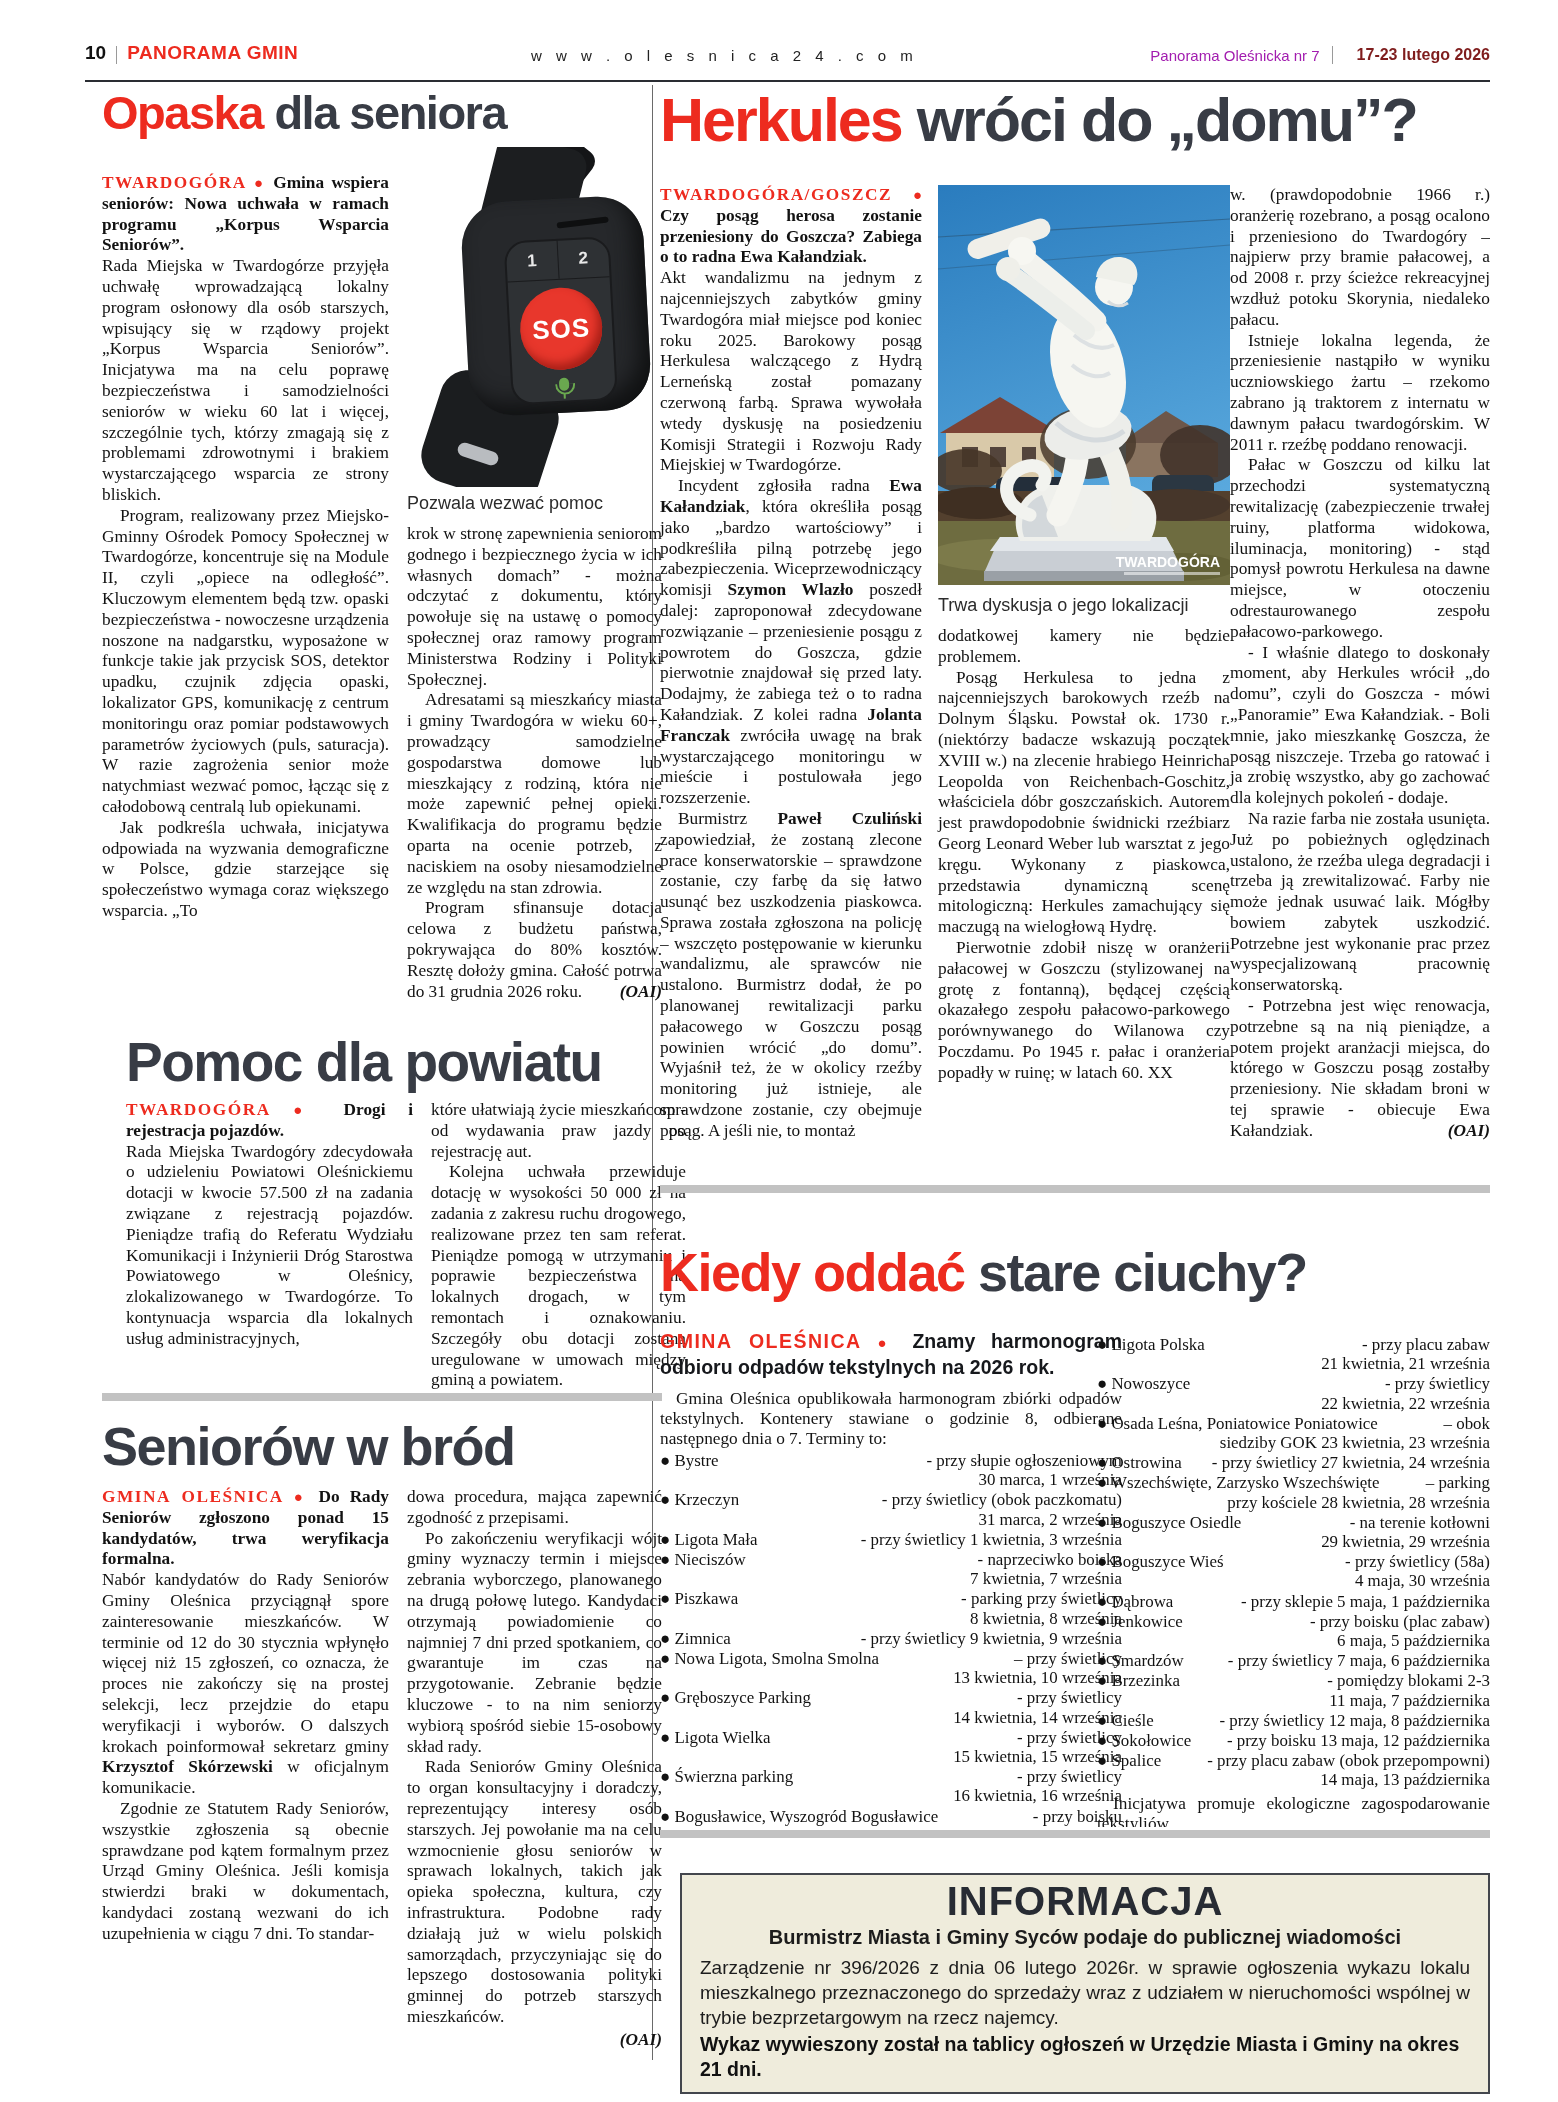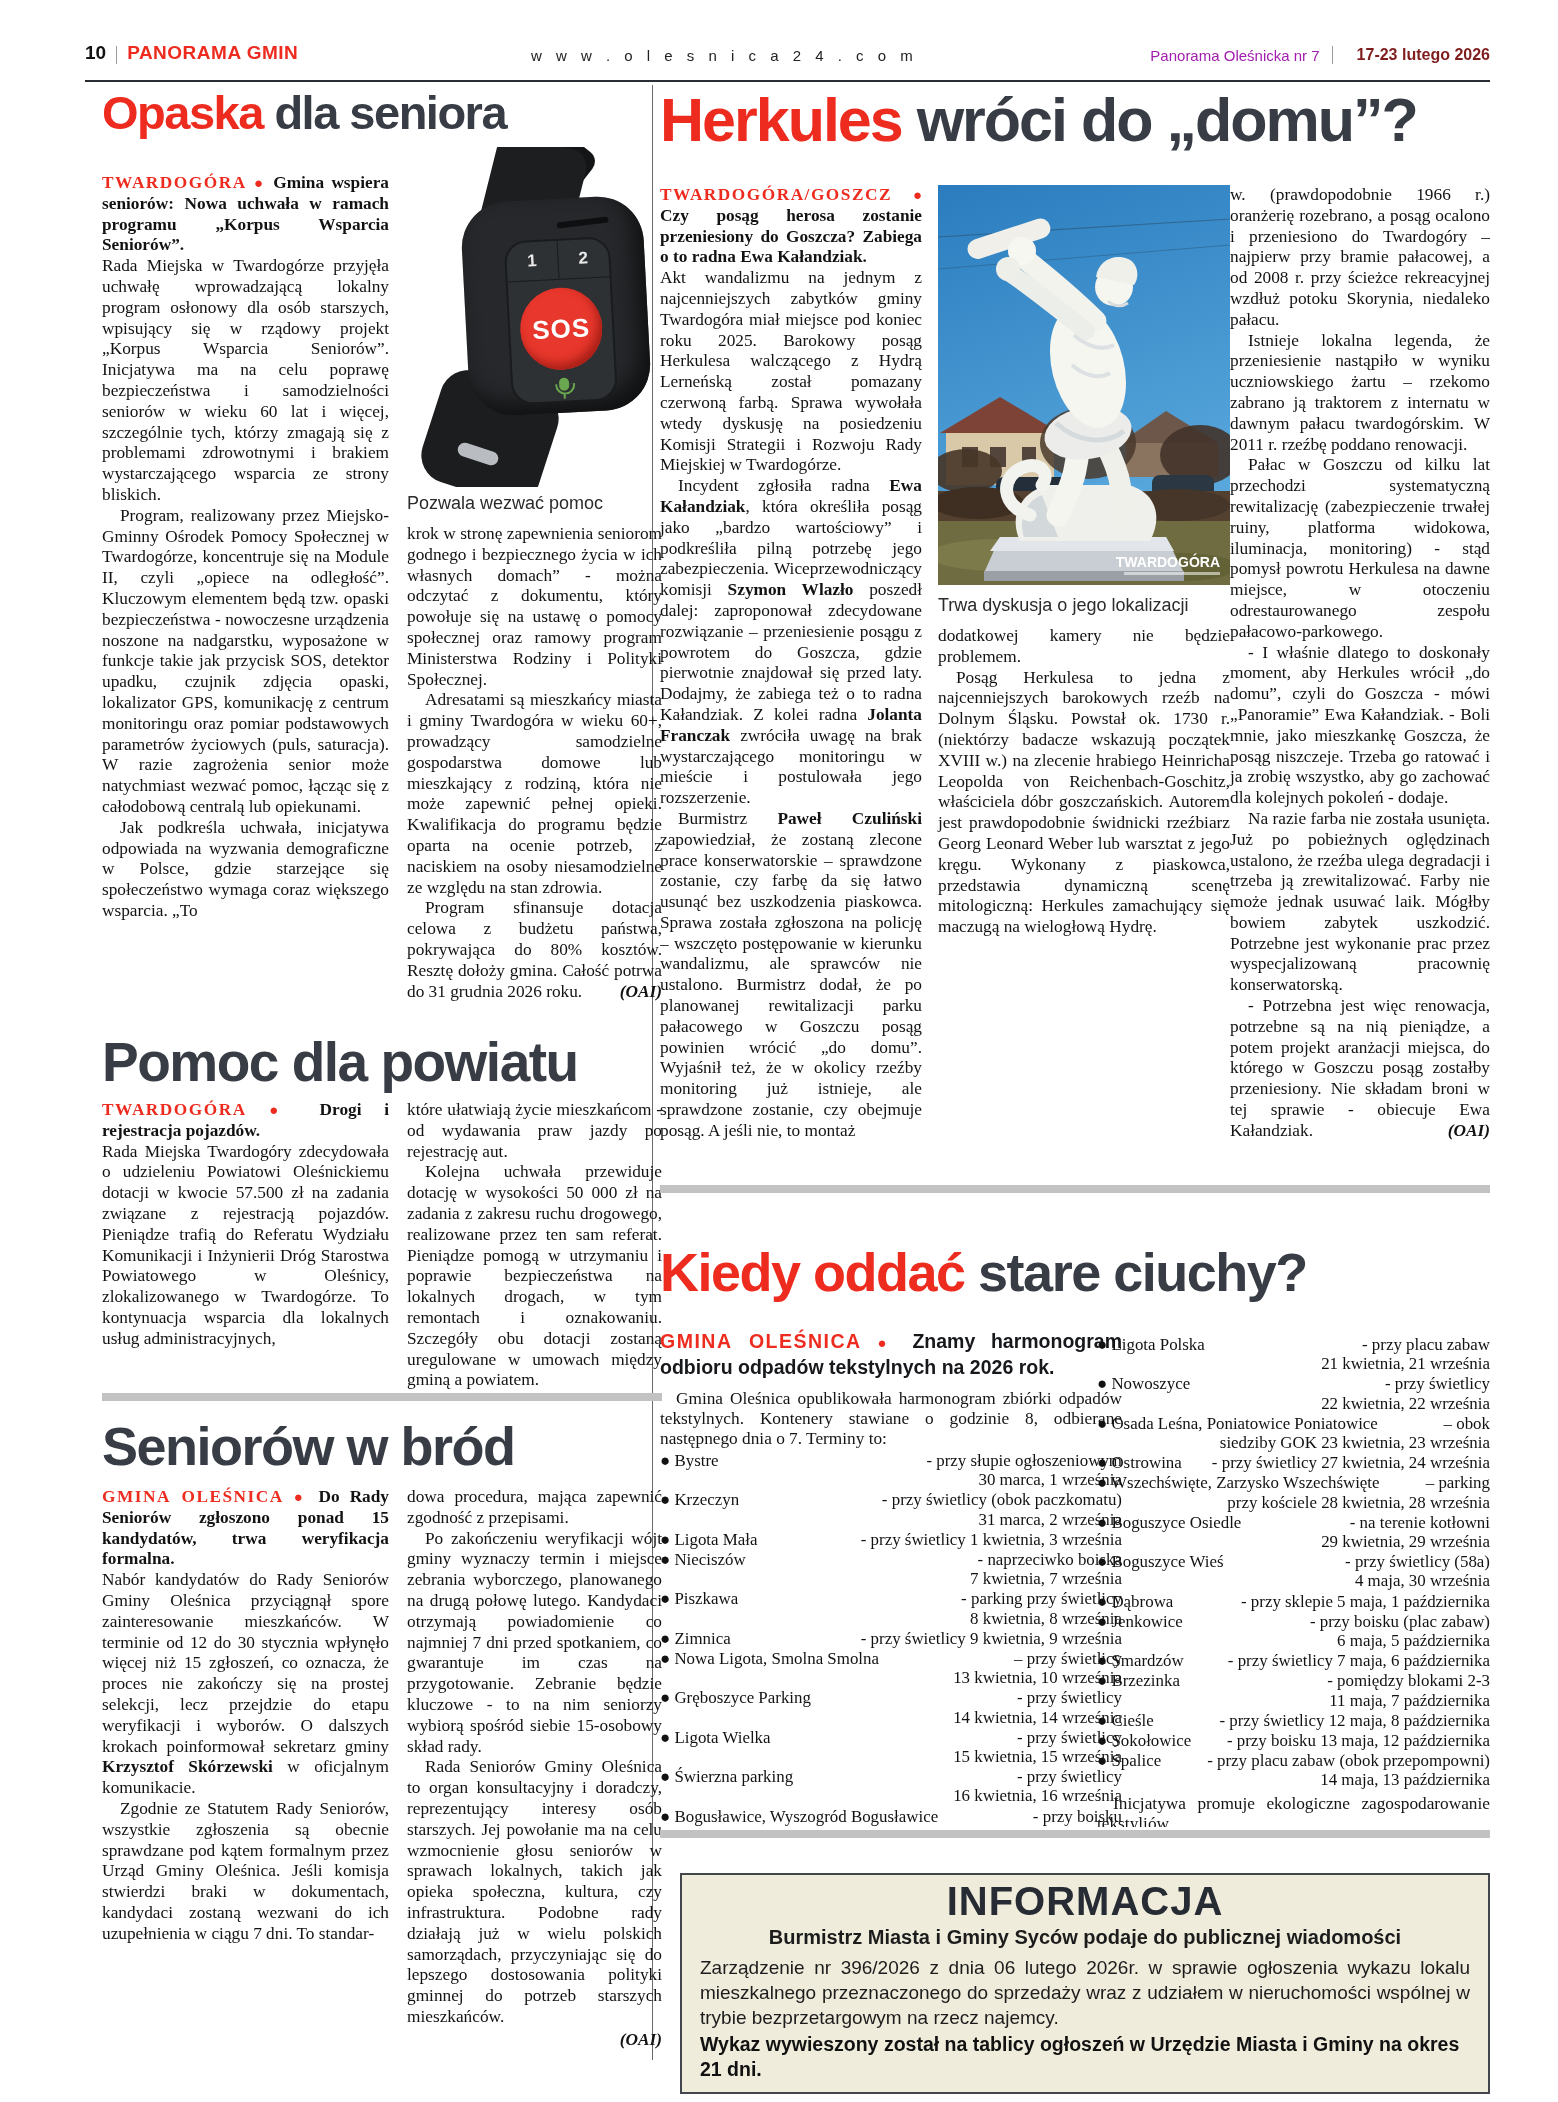--- a/index.html
+++ b/index.html
@@ -145,21 +145,21 @@
       </div>
       <div class="caption">Pozwala wezwać pomoc</div>
       <div class="cont">
           <p>krok w stronę zapewnienia seniorom godnego i bezpiecznego życia w ich własnych domach” - można odczytać z dokumentu, który powołuje się na ustawę o pomocy społecznej oraz ramowy program Ministerstwa Rodziny i Polityki Społecznej.</p>
           <p>Adresatami są mieszkańcy miasta i gminy Twardogóra w wieku 60+, prowadzący samodzielne gospodarstwa domowe lub mieszkający z rodziną, która nie może zapewnić pełnej opieki. Kwalifikacja do programu będzie oparta na ocenie potrzeb, z naciskiem na osoby niesamodzielne ze względu na stan zdrowia.</p>
           <p>Program sfinansuje dotacja celowa z budżetu państwa, pokrywająca do 80% kosztów. Resztę dołoży gmina. Całość potrwa do 31 grudnia 2026 roku. <i class="oai">(OAI)</i></p>
         </div>
     </div>
   </div>
 
-  <div class="sec" style="top:945px;height:360px;">
+  <div class="sec" style="top:945px;height:360px;margin-left:24px;">
     <h1 class="h-pomoc">Pomoc dla powiatu</h1>
     <div class="colabs cont" style="left:0;top:70px;width:287px;">
       <p class="lead"><span class="loc">TWARDOGÓRA</span> <span class="bullet">●</span> <span>Drogi i rejestracja pojazdów.</span></p>
       <div class="cont">
           <p>Rada Miejska Twardogóry zdecydowała o udzieleniu Powiatowi Oleśnickiemu dotacji w kwocie 57.500 zł na zadania związane z rejestracją pojazdów. Pieniądze trafią do Referatu Wydziału Komunikacji i Inżynierii Dróg Starostwa Powiatowego w Oleśnicy, zlokalizowanego w Twardogórze. To kontynuacja wsparcia dla lokalnych usług administracyjnych,</p>
         </div>
     </div>
     <div class="colabs cont" style="left:305px;top:70px;width:255px;">
       <div class="cont">
           <p>które ułatwiają życie mieszkańcom - od wydawania praw jazdy po rejestrację aut.</p>
@@ -254,20 +254,21 @@
         <circle cx="176" cy="102" r="19" fill="#f6f6f1"></circle>
         <path d="M158,92 C160,76 176,68 190,74 C200,78 202,92 196,100" fill="#eff0ea"></path>
         <path d="M170,116 C176,122 184,122 190,118" stroke="#d8dcde" stroke-width="3" fill="none"></path>
         <text x="282" y="382" text-anchor="end" font-family="Liberation Sans, sans-serif" font-size="14" font-weight="bold" fill="#ffffff">TWARDOGÓRA</text>
         <rect x="186" y="387" width="96" height="3" fill="#ffffff" opacity="0.55"></rect>
       </svg>
       <div class="caption">Trwa dyskusja o jego lokalizacji</div>
       <div class="cont">
           <p>dodatkowej kamery nie będzie problemem.</p>
           <p>Posąg Herkulesa to jedna z najcenniejszych barokowych rzeźb na Dolnym Śląsku. Powstał ok. 1730 r. (niektórzy badacze wskazują początek XVIII w.) na zlecenie hrabiego Heinricha Leopolda von Reichenbach-Goschitz, właściciela dóbr goszczańskich. Autorem jest prawdopodobnie świdnicki rzeźbiarz Georg Leonard Weber lub warsztat z jego kręgu. Wykonany z piaskowca, przedstawia dynamiczną scenę mitologiczną: Herkules zamachujący się maczugą na wielogłową Hydrę.</p>
+          <p>Pierwotnie zdobił niszę w oranżerii pałacowej w Goszczu (stylizowanej na grotę z fontanną), będącej częścią okazałego zespołu pałacowo-parkowego porównywanego do Wilanowa czy Poczdamu. Po 1945 r. pałac i oranżeria popadły w ruinę; w latach 60. XX</p>
         </div>
     </div>
 
     <div class="colabs cont" style="left:570px;top:100px;width:260px;">
       <div class="cont">
           <p>w. (prawdopodobnie 1966 r.) oranżerię rozebrano, a posąg ocalono i przeniesiono do Twardogóry – najpierw przy bramie pałacowej, a od 2008 r. przy ścieżce rekreacyjnej wzdłuż potoku Skorynia, niedaleko pałacu.</p>
           <p>Istnieje lokalna legenda, że przeniesienie nastąpiło w wyniku uczniowskiego żartu – rzekomo zabrano ją traktorem z internatu w dawnym pałacu twardogórskim. W 2011 r. rzeźbę poddano renowacji.</p>
           <p>Pałac w Goszczu od kilku lat przechodzi systematyczną rewitalizację (zabezpieczenie trwałej ruiny, platforma widokowa, iluminacja, monitoring) - stąd pomysł powrotu Herkulesa na dawne miejsce, w otoczeniu odrestaurowanego zespołu pałacowo-parkowego.</p>
           <p>- I właśnie dlatego to doskonały moment, aby Herkules wrócił „do domu”, czyli do Goszcza - mówi „Panoramie” Ewa Kałandziak. - Boli mnie, jako mieszkankę Goszcza, że posąg niszczeje. Trzeba go ratować i ja zrobię wszystko, aby go zachować dla kolejnych pokoleń - dodaje.</p>
           <p>Na razie farba nie została usunięta. Już po pobieżnych oględzinach ustalono, że rzeźba ulega degradacji i trzeba ją zrewitalizować. Farby nie może jednak usuwać laik. Mógłby bowiem zabytek uszkodzić. Potrzebne jest wykonanie prac przez wyspecjalizowaną pracownię konserwatorską.</p>

